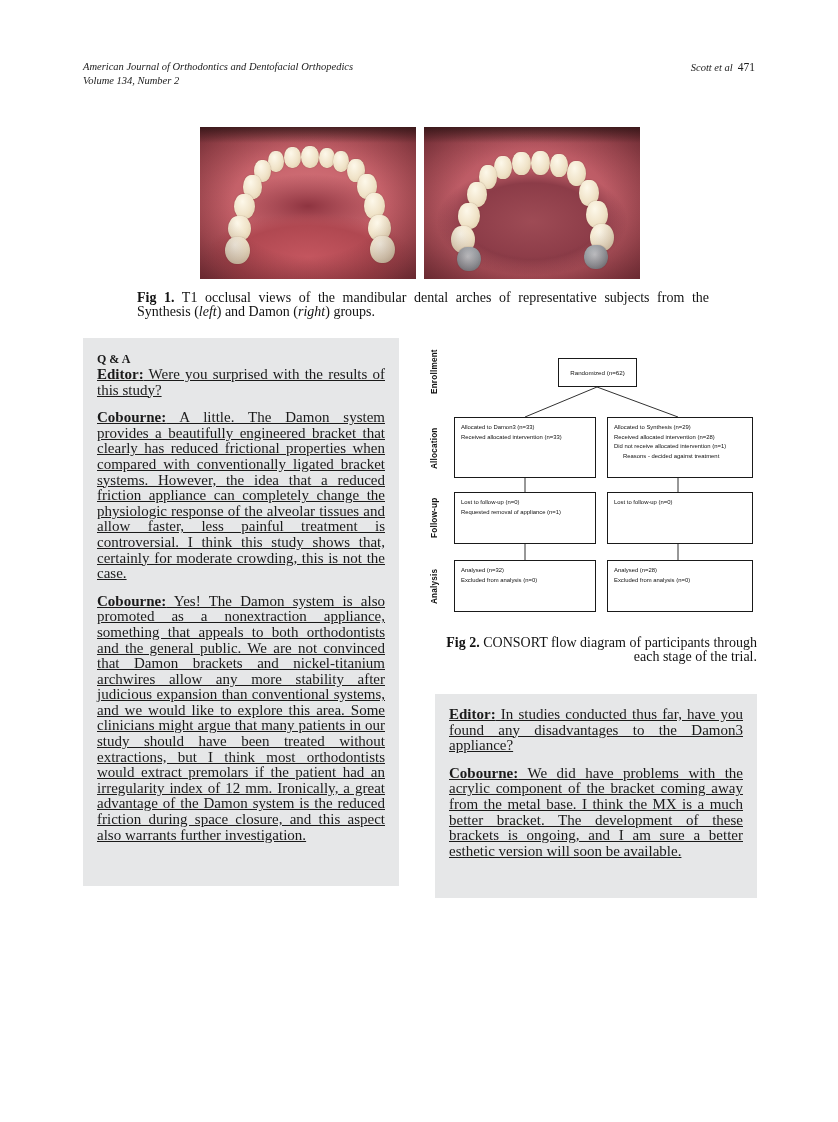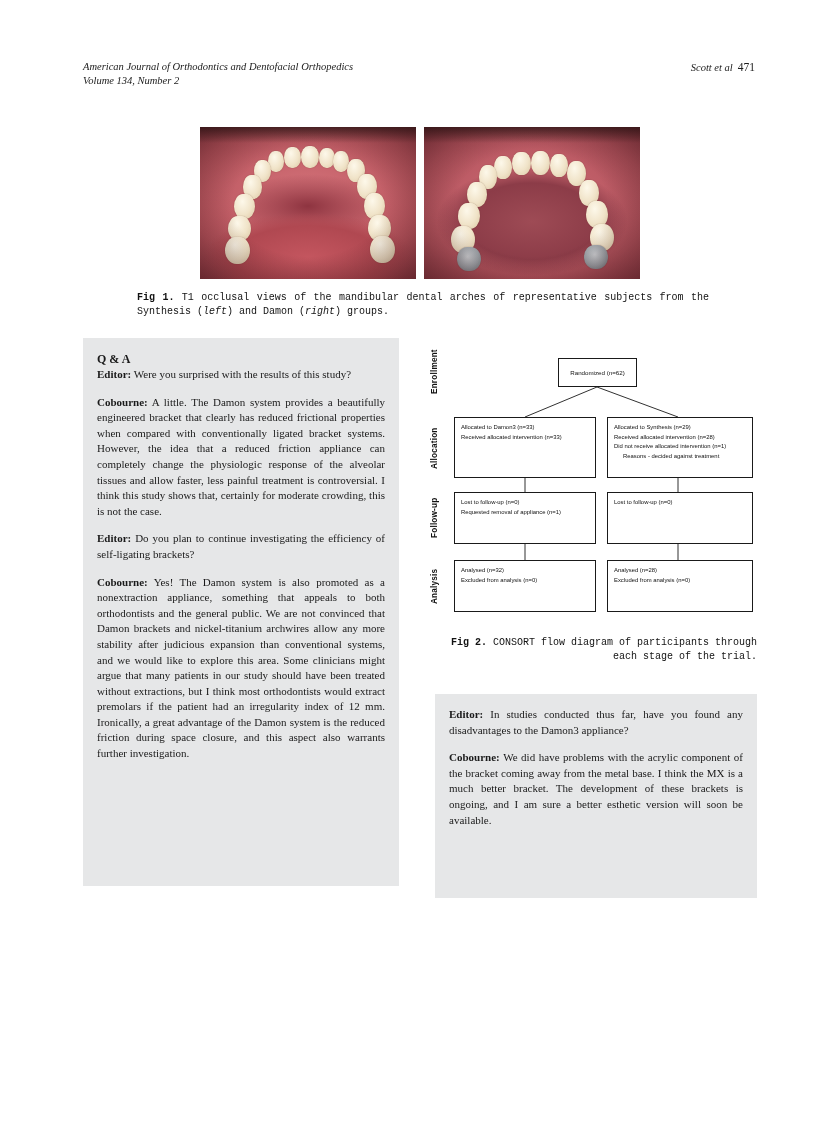--- a/index.html
+++ b/index.html
@@ -95,22 +95,22 @@
     border-radius: 42% 42% 46% 46% / 50%;
     box-shadow: 0 0 1px rgba(90,50,40,.6);
   }
   .tooth.amalgam {
     background: radial-gradient(ellipse at 45% 40%, #cfd3d6 0%, #9fa5aa 55%, #6d7479 100%);
   }
 
   
   .caption {
     position: absolute;
-    font-family: Liberation Mono, monospace;
-    font-size: 10px;
+    font-family: Liberation Serif, serif;
+    font-size: 14px;
     line-height: 14.2px;
     color: #121212;
     text-align: justify;
   }
   .caption b { font-weight: bold; }
   .caption i { font-style: italic; }
 
   #fig1-caption {
     left: 137px;
     top: 291px;
@@ -144,25 +144,26 @@
   }
   .qa-title {
     font-family: "Liberation Serif", serif;
     font-weight: bold;
     font-size: 12px;
     line-height: 16px;
     margin: 0 0 0 0;
   }
   .qa-p {
     font-family: "Liberation Serif", serif;
-    font-size: 11px;
+    font-size: 15px;
     line-height: 15.6px;
     text-align: justify;
     margin: 0 0 12px 0;
     hyphens: auto;
+    text-decoration: underline;
   }
   .qa-p:last-child { margin-bottom: 0; }
   .qa-p .spk { font-weight: bold; }
   .qa-p.tight { margin-top: 0; }
 
   
   #consort {
     position: absolute;
     left: 432px;
     top: 344px;
@@ -268,23 +269,20 @@
 
 <div class="qa-panel" id="qa-left">
   <div class="qa-title">Q &amp; A</div>
   <p class="qa-p tight">
     <span class="spk">Editor:</span><span> Were you surprised with the results of this study?</span>
   </p>
   <p class="qa-p">
     <span class="spk">Cobourne:</span><span> A little. The Damon system provides a beautifully engineered bracket that clearly has reduced frictional properties when compared with conventionally ligated bracket systems. However, the idea that a reduced friction appliance can completely change the physiologic response of the alveolar tissues and allow faster, less painful treatment is controversial. I think this study shows that, certainly for moderate crowding, this is not the case.</span>
   </p>
   <p class="qa-p">
-    <span class="spk">Editor:</span><span> Do you plan to continue investigating the efficiency of self-ligating brackets?</span>
-  </p>
-  <p class="qa-p">
     <span class="spk">Cobourne:</span><span> Yes! The Damon system is also promoted as a nonextraction appliance, something that appeals to both orthodontists and the general public. We are not convinced that Damon brackets and nickel-titanium archwires allow any more stability after judicious expansion than conventional systems, and we would like to explore this area. Some clinicians might argue that many patients in our study should have been treated without extractions, but I think most orthodontists would extract premolars if the patient had an irregularity index of 12 mm. Ironically, a great advantage of the Damon system is the reduced friction during space closure, and this aspect also warrants further investigation.</span>
   </p>
 </div>
 
 <div id="consort">
 
   <svg class="connectors" viewBox="0 0 330 282" preserveAspectRatio="none">
 
     <line x1="165" y1="43" x2="93" y2="73" stroke="#1a1a1a" stroke-width="0.9"></line>
     <line x1="165" y1="43" x2="246" y2="73" stroke="#1a1a1a" stroke-width="0.9"></line>

